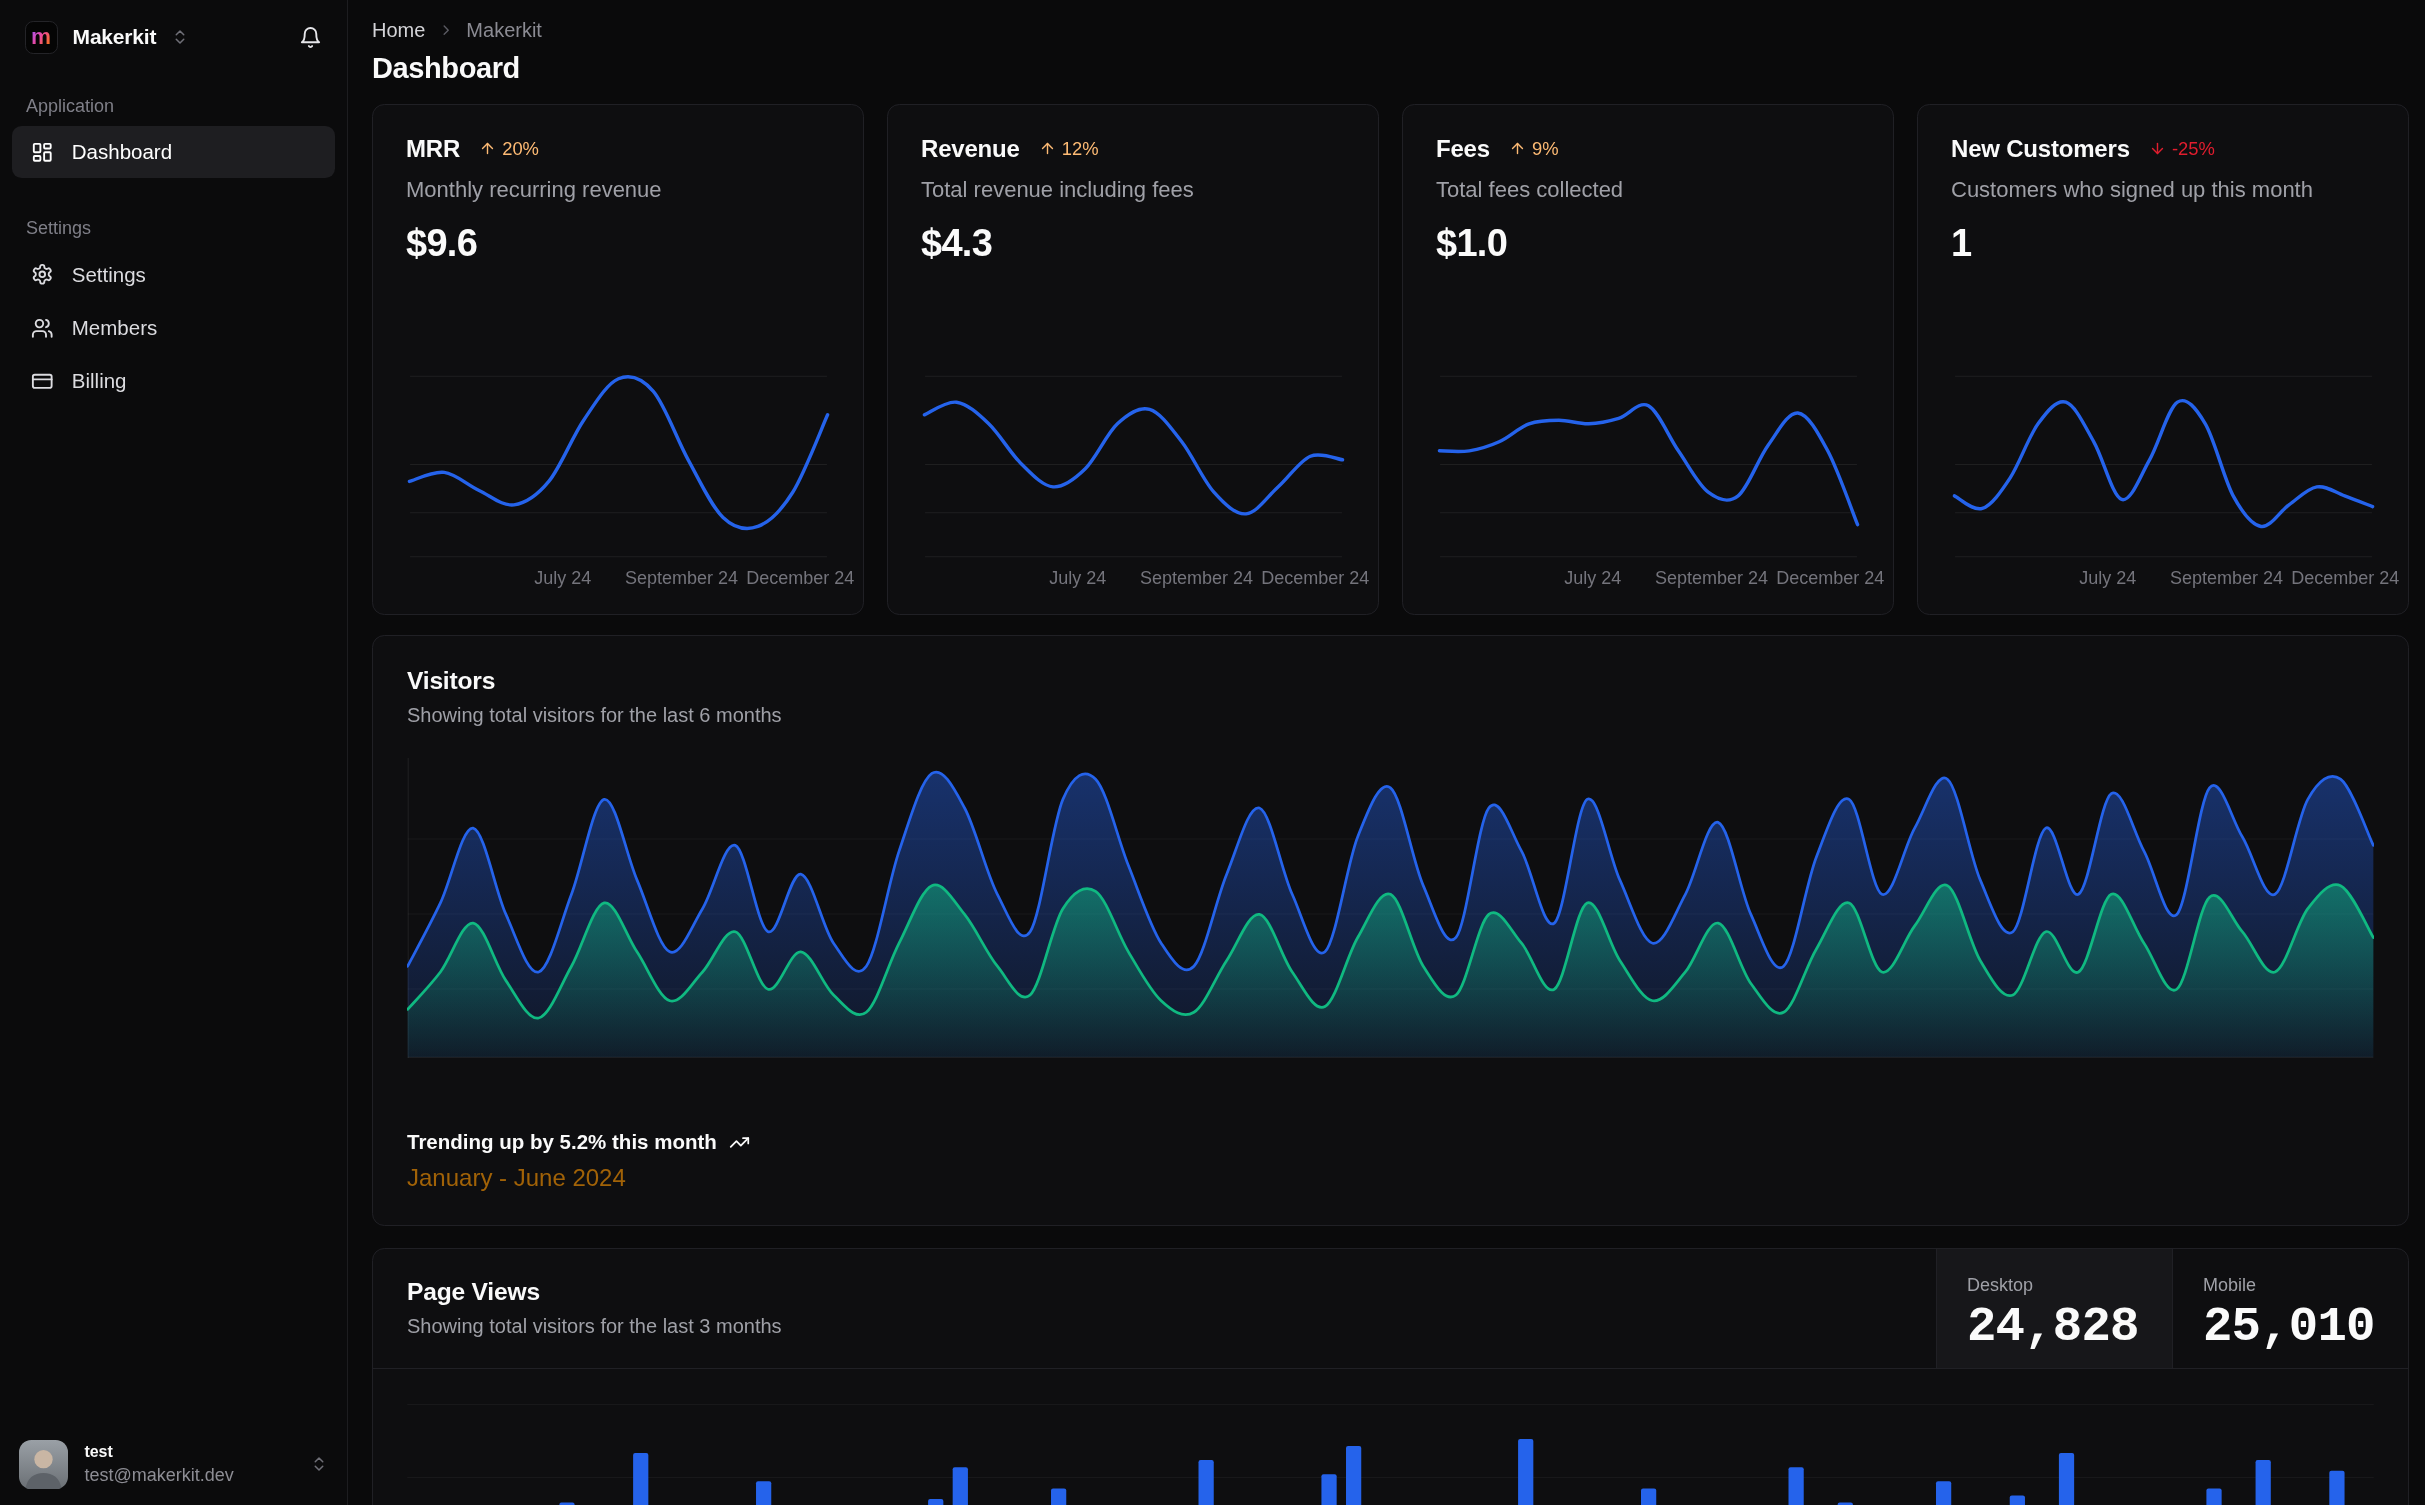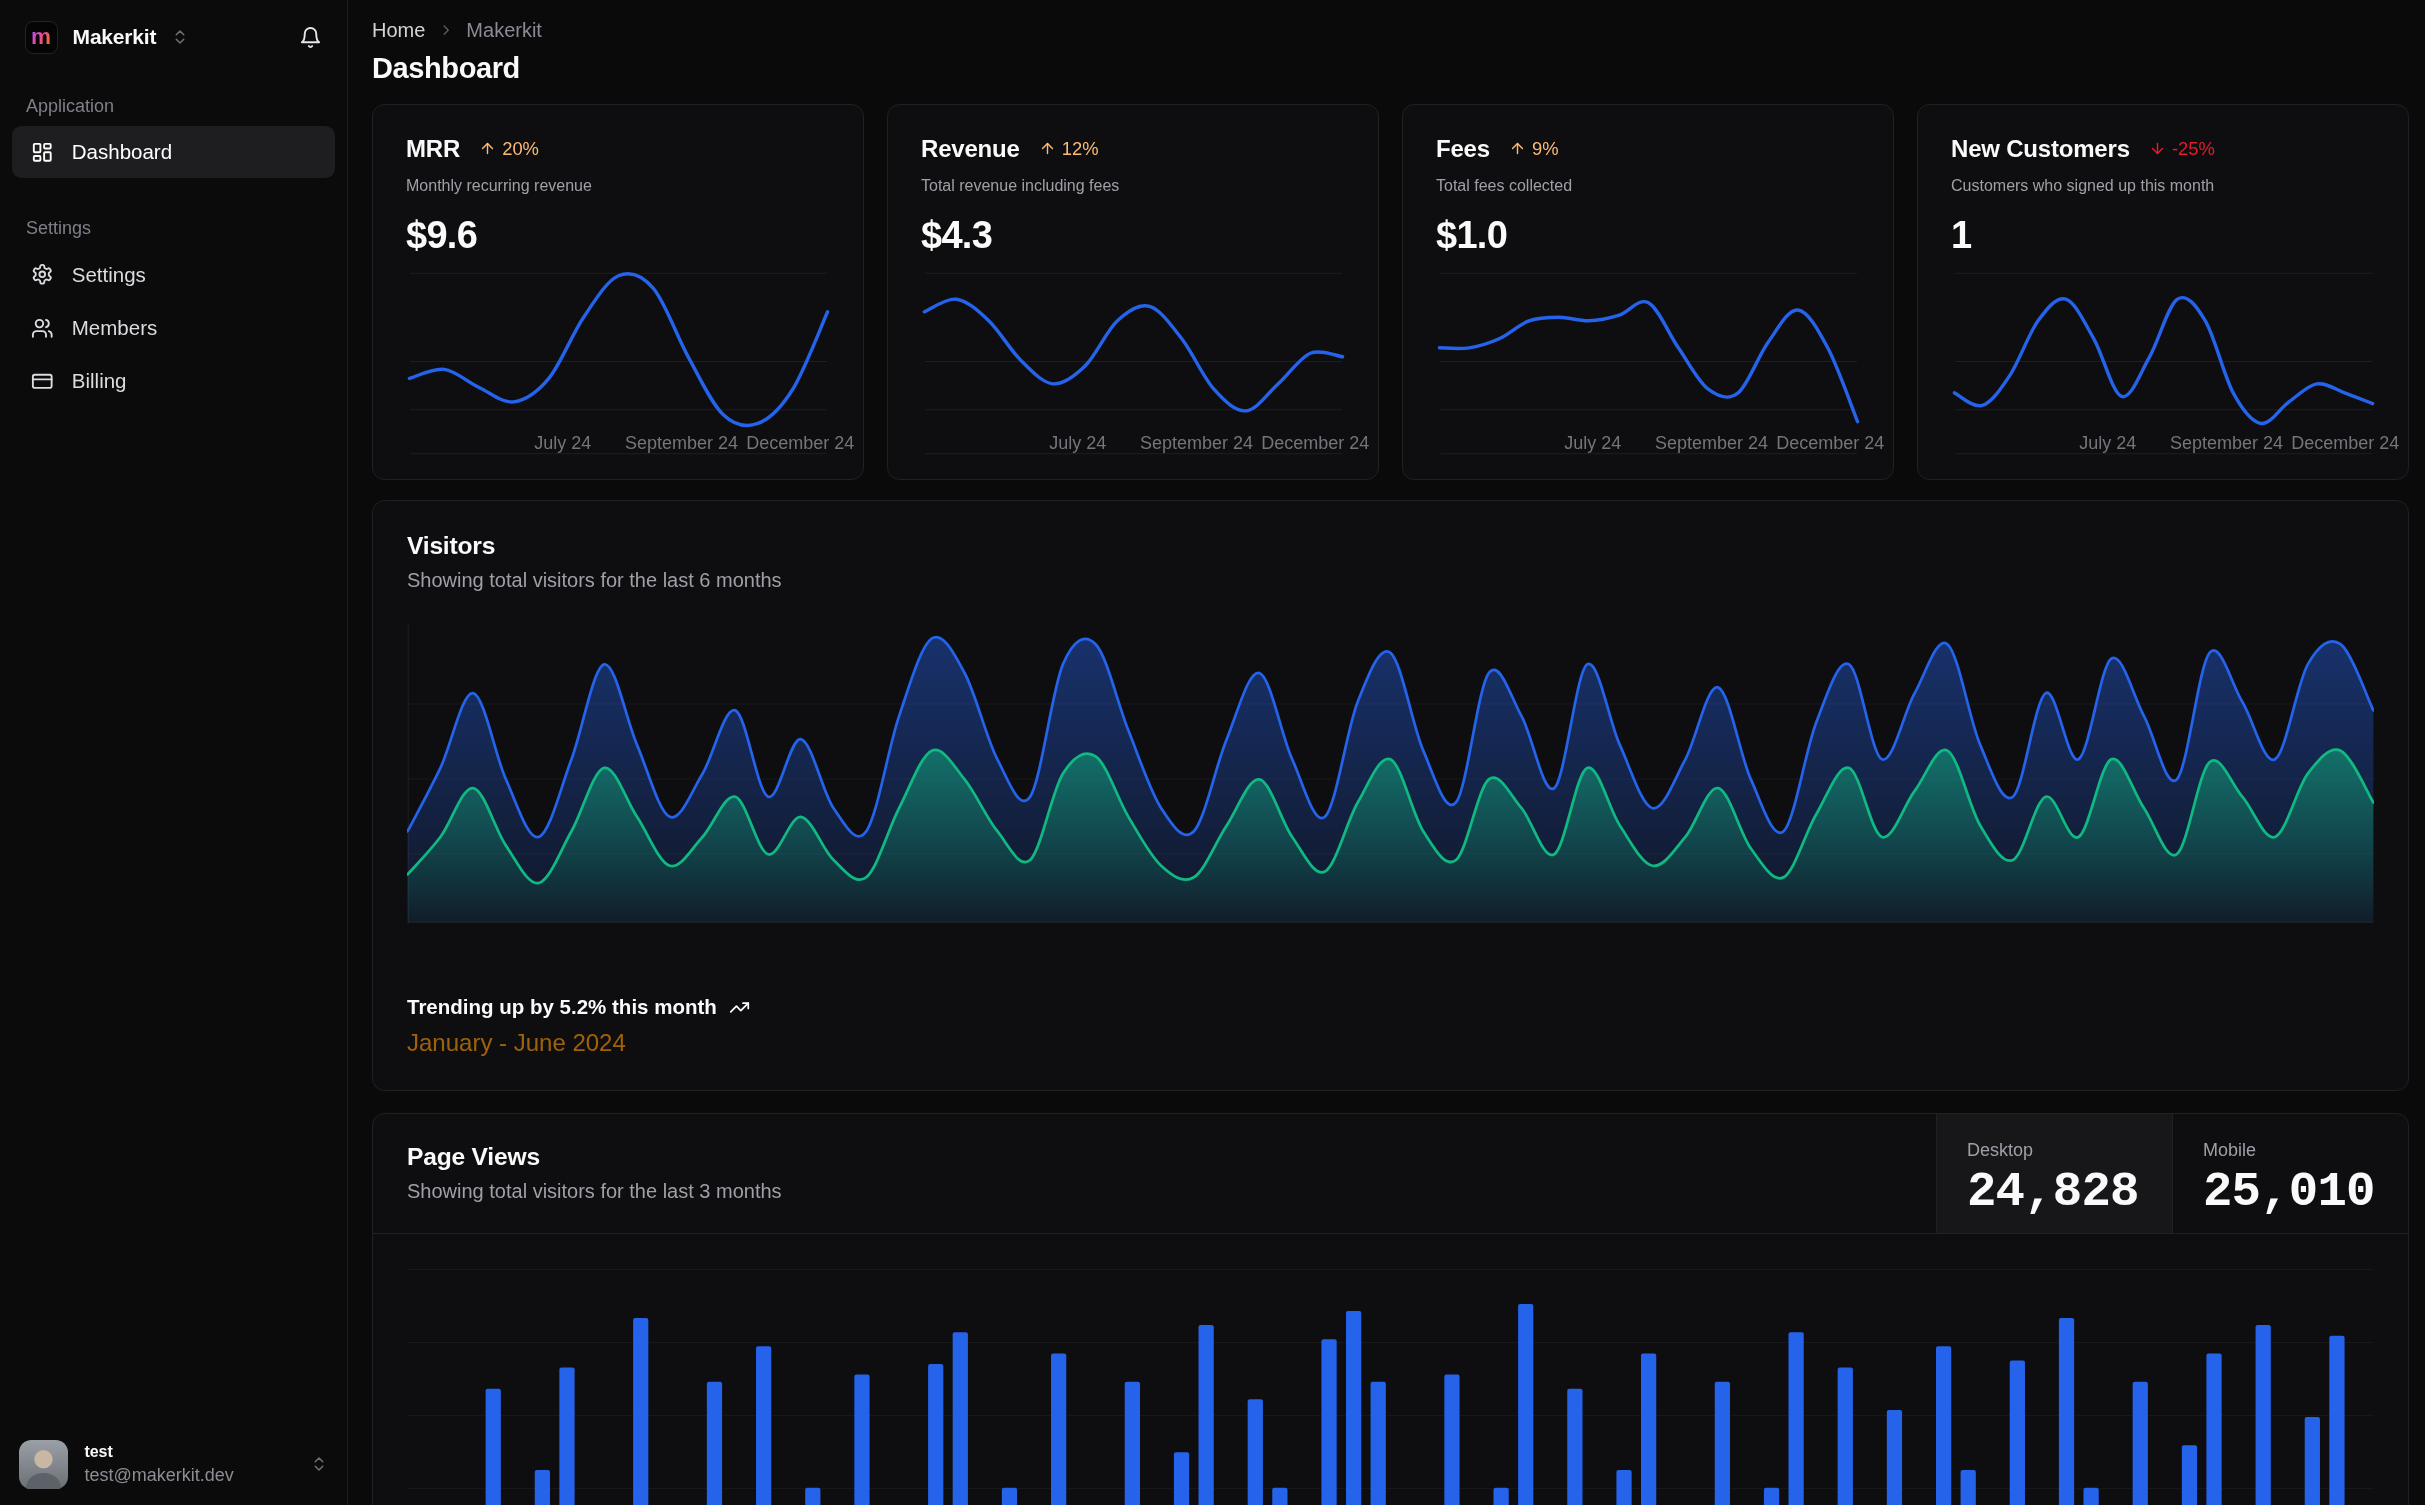--- a/index.html
+++ b/index.html
@@ -37,28 +37,28 @@
   
   .main { flex:1; min-width:0; padding:19px 17px 0 24px; }
   .breadcrumb { display:flex; align-items:center; gap:12.3px; font-size:20px; color:#d4d4d8; }
   .breadcrumb .sep { color:#5b5b63; display:flex; }
   .breadcrumb .current { color:#8b8b93; }
   .page-title { font-size:29px; font-weight:700; letter-spacing:-0.4px; margin-top:10.2px; }
 
   .card { background:#0e0e10; border:0.7px solid #202025; border-radius:12.3px; }
 
   .cards-grid { display:grid; grid-template-columns:repeat(4,1fr); gap:23px; margin-top:18.4px; }
-  .stat-card { height:376px; padding:30px 33px 23px; display:flex; flex-direction:column; }
+  .stat-card { height:511px; padding:30px 33px 23px; display:flex; flex-direction:column; }
   .stat-head { display:flex; align-items:center; gap:19px; }
   .stat-title { font-size:24px; font-weight:700; letter-spacing:-0.2px; }
   .trend { display:flex; align-items:center; gap:6.1px; font-size:18.4px; font-weight:500; color:#fdba74; }
   .trend svg { width:17px; height:17px; }
   .trend.down { color:#e11d2e; }
   .trend.down svg { transform:rotate(180deg); }
-  .stat-desc { font-size:16px; color:#9fa0a7; margin-top:14.3px; }
+  .stat-desc { font-size:22px; color:#9fa0a7; margin-top:14.3px; }
   .stat-value { font-size:38px; font-weight:700; letter-spacing:-0.7px; margin-top:19px; }
   .spark-wrap { margin-top:auto; position:relative; height:231px; }
   .spark-chart { position:absolute; left:0; right:0; top:0; height:201px; }
   .spark-labels { position:absolute; left:0; right:0; bottom:0; height:23px; font-size:18px; color:#74747c; }
   .spark-labels span { position:absolute; transform:translateX(-50%); white-space:nowrap; }
   .spark-labels span:nth-child(1){ left:37%; }
   .spark-labels span:nth-child(2){ left:65%; }
   .spark-labels span:nth-child(3){ left:93%; }
 
   .visitors-card { margin-top:20.5px; padding:31px 34px 33px; }

